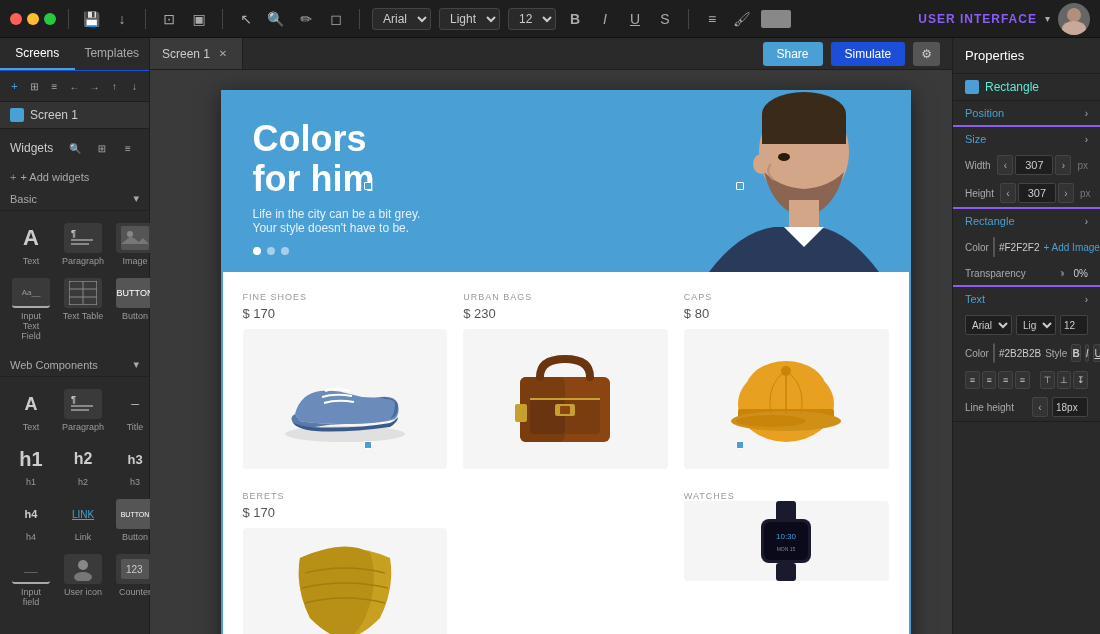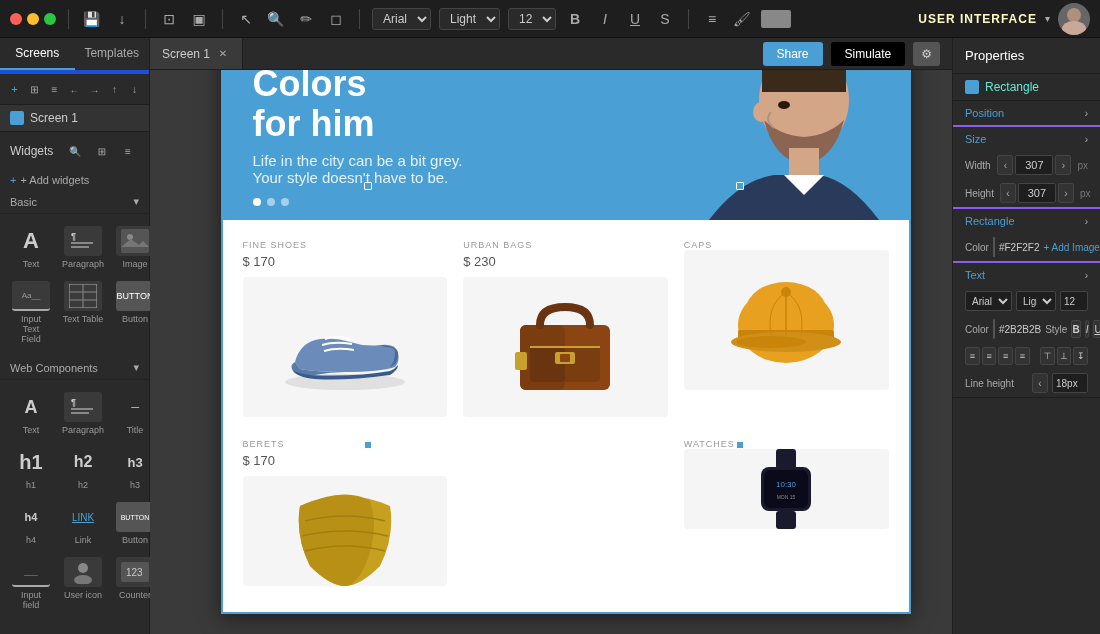--- a/index.html
+++ b/index.html
@@ -17,30 +17,30 @@
     }
     .traffic-lights { display: flex; gap: 5px; align-items: center; }
     .tl { width: 12px; height: 12px; border-radius: 50%; }
     .tl.red { background: #ff5f57; }
     .tl.yellow { background: #febc2e; }
     .tl.green { background: #28c840; }
     .toolbar-sep { width: 1px; height: 20px; background: #444; margin: 0 4px; }
     .toolbar-icon { width: 22px; height: 22px; display: flex; align-items: center; justify-content: center; color: #aaa; font-size: 14px; cursor: pointer; border-radius: 3px; }
     .toolbar-select { background: #2a2a2a; border: 1px solid #444; color: #ccc; padding: 2px 6px; border-radius: 3px; font-size: 12px; height: 22px; }
     .user-area { margin-left: auto; display: flex; align-items: center; gap: 8px; }
-    .user-label { color: #fef9c3; font-size: 12px; font-weight: bold; letter-spacing: 1px; }
+    .user-label { color: #8b5cf6; font-size: 12px; font-weight: bold; letter-spacing: 1px; }
     .user-avatar { width: 32px; height: 32px; border-radius: 50%; background: #666; overflow: hidden; display: flex; align-items: center; justify-content: center; }
     .chevron-down { font-size: 10px; color: #aaa; }
 
     
     .main-layout { display: flex; height: calc(634px - 38px); }
 
     
     .left-sidebar { width: 150px; background: #2a2a2a; display: flex; flex-direction: column; border-right: 1px solid #1e1e1e; }
-    .sidebar-tabs { display: flex; border-bottom: 4px solid #1d4ed8; }
+    .sidebar-tabs { display: flex; border-bottom: 1px solid #1d4ed8; }
     .sidebar-tab { flex: 1; padding: 8px 0; text-align: center; font-size: 12px; color: #aaa; cursor: pointer; }
     .sidebar-tab.active { color: #fff; border-bottom: 2px solid #4a9fd5; }
     .screen-item { display: flex; align-items: center; padding: 6px 10px; gap: 6px; color: #ccc; font-size: 12px; cursor: pointer; }
     .screen-item.active { background: #333; }
     .screen-icon { width: 14px; height: 14px; background: #4a9fd5; border-radius: 2px; flex-shrink: 0; }
     .widgets-header { display: flex; align-items: center; padding: 8px 10px; gap: 6px; border-top: 1px solid #1e1e1e; }
     .widgets-title { font-size: 12px; color: #ccc; flex: 1; }
     .widgets-header-icons { display: flex; gap: 4px; }
     .add-widgets-btn { display: flex; align-items: center; gap: 4px; padding: 4px 10px; color: #aaa; font-size: 11px; cursor: pointer; }
     .section-header { display: flex; align-items: center; justify-content: space-between; padding: 5px 10px; font-size: 11px; color: #aaa; border-bottom: 1px solid #222; }
@@ -49,34 +49,34 @@
     .widget-icon { width: 38px; height: 30px; display: flex; align-items: center; justify-content: center; background: #3a3a3a; border-radius: 3px; font-size: 13px; color: #ccc; }
     .widget-label { font-size: 9px; color: #999; text-align: center; }
 
     
     .center-area { flex: 1; display: flex; flex-direction: column; background: #3a3a3a; overflow: hidden; }
     .tabs-bar { height: 32px; background: #2a2a2a; display: flex; align-items: center; padding: 0 0 0 0; border-bottom: 1px solid #1e1e1e; }
     .canvas-tab { display: flex; align-items: center; padding: 0 12px; height: 100%; font-size: 12px; color: #ccc; background: #3a3a3a; border-right: 1px solid #1e1e1e; gap: 6px; cursor: pointer; }
     .tab-close { width: 14px; height: 14px; display: flex; align-items: center; justify-content: center; border-radius: 50%; font-size: 10px; color: #aaa; }
     .canvas-controls { margin-left: auto; display: flex; align-items: center; gap: 8px; padding-right: 12px; }
     .share-btn { background: #4a9fd5; color: #fff; border: none; padding: 5px 14px; border-radius: 3px; font-size: 12px; cursor: pointer; }
-    .simulate-btn { background: #000000; color: #fff; border: none; padding: 5px 14px; border-radius: 3px; font-size: 12px; cursor: pointer; }
+    .simulate-btn { background: #1d4ed8; color: #fff; border: none; padding: 5px 14px; border-radius: 3px; font-size: 12px; cursor: pointer; }
     .gear-btn { background: #555; color: #ccc; border: none; padding: 5px 8px; border-radius: 3px; font-size: 12px; cursor: pointer; }
 
     
-    .canvas-area { flex: 1; display: flex; align-items: flex-end; justify-content: center; padding: 20px; overflow: auto; position: relative; margin-left: 29px; }
+    .canvas-area { flex: 1; display: flex; align-items: flex-start; justify-content: center; padding: 20px; overflow: auto; position: relative; margin-left: 29px; }
     .design-canvas { width: 690px; background: #fff; box-shadow: 0 4px 20px rgba(0,0,0,0.5); position: relative; }
     
     .canvas-handle { position: absolute; width: 8px; height: 8px; background: #4a9fd5; border: 1px solid #fff; border-radius: 1px; z-index: 10; }
 
     
     .hero { background: #4a9fd5; padding: 30px 30px 20px; display: flex; align-items: center; position: relative; height: 180px; overflow: hidden; }
     .hero-text { flex: 1; z-index: 2; }
     .hero-title { font-size: 36px; font-weight: bold; color: #fff; line-height: 1.1; }
-    .hero-subtitle { font-size: 15px; color: rgba(255,255,255,0.85); margin-top: 8px; }
+    .hero-subtitle { font-size: 12px; color: rgba(255,255,255,0.85); margin-top: 8px; }
     .hero-nav { position: absolute; top: 16px; right: 20px; display: flex; gap: 20px; font-size: 12px; color: rgba(255,255,255,0.9); }
     .hero-nav-item { cursor: pointer; }
     .hero-image { position: absolute; right: 0; top: 0; bottom: 0; width: 300px; }
     .dots { display: flex; gap: 6px; margin-top: 12px; }
     .dot { width: 8px; height: 8px; border-radius: 50%; background: rgba(255,255,255,0.5); }
     .dot.active { background: #fff; }
 
     
     .products-section { background: #fff; padding: 20px; }
     .products-grid { display: grid; grid-template-columns: repeat(3, 1fr); gap: 16px; }
@@ -462,20 +462,21 @@
 
                   <line x1="30" y1="50" x2="100" y2="50" stroke="#c8a030" stroke-width="2"></line>
 
                   <rect x="15" y="55" width="12" height="18" rx="2" fill="#c8a030"></rect>
                 </svg>
               </div>
             </div>
 
             <div class="product-card">
               <div class="product-category">CAPS</div>
+              <div class="product-price">$ 80</div>
               <div class="product-img">
                 <svg width="130" height="100" viewBox="0 0 130 100">
 
                   <ellipse cx="65" cy="55" rx="48" ry="38" fill="#e8a020"></ellipse>
 
                   <ellipse cx="65" cy="40" rx="40" ry="28" fill="#e8a020"></ellipse>
 
                   <rect x="17" y="60" width="96" height="12" rx="2" fill="#c8850a"></rect>
 
                   <ellipse cx="65" cy="72" rx="55" ry="10" fill="#d09018"></ellipse>
@@ -573,20 +574,25 @@
     <div class="prop-section">
       <div class="prop-section-header">
         <span class="prop-section-title">Rectangle</span>
         <span style="color:#aaa;font-size:10px;">›</span>
       </div>
       <div class="color-row">
         <span class="prop-label">Color</span>
         <div class="color-swatch" style="background:#F2F2F2;"></div>
         <span class="color-value">#F2F2F2</span>
         <span class="add-image-btn">+ Add Image</span>
+      </div>
+      <div class="transparency-row">
+        <span class="prop-label">Transparency</span>
+        <div class="opacity-icon">◑</div>
+        <span class="opacity-value">0%</span>
       </div>
     </div>
 
     <div class="text-prop-section">
       <div class="prop-section-header">
         <span class="prop-section-title">Text</span>
         <span style="color:#aaa;font-size:10px;">›</span>
       </div>
 
       <div class="font-row">

